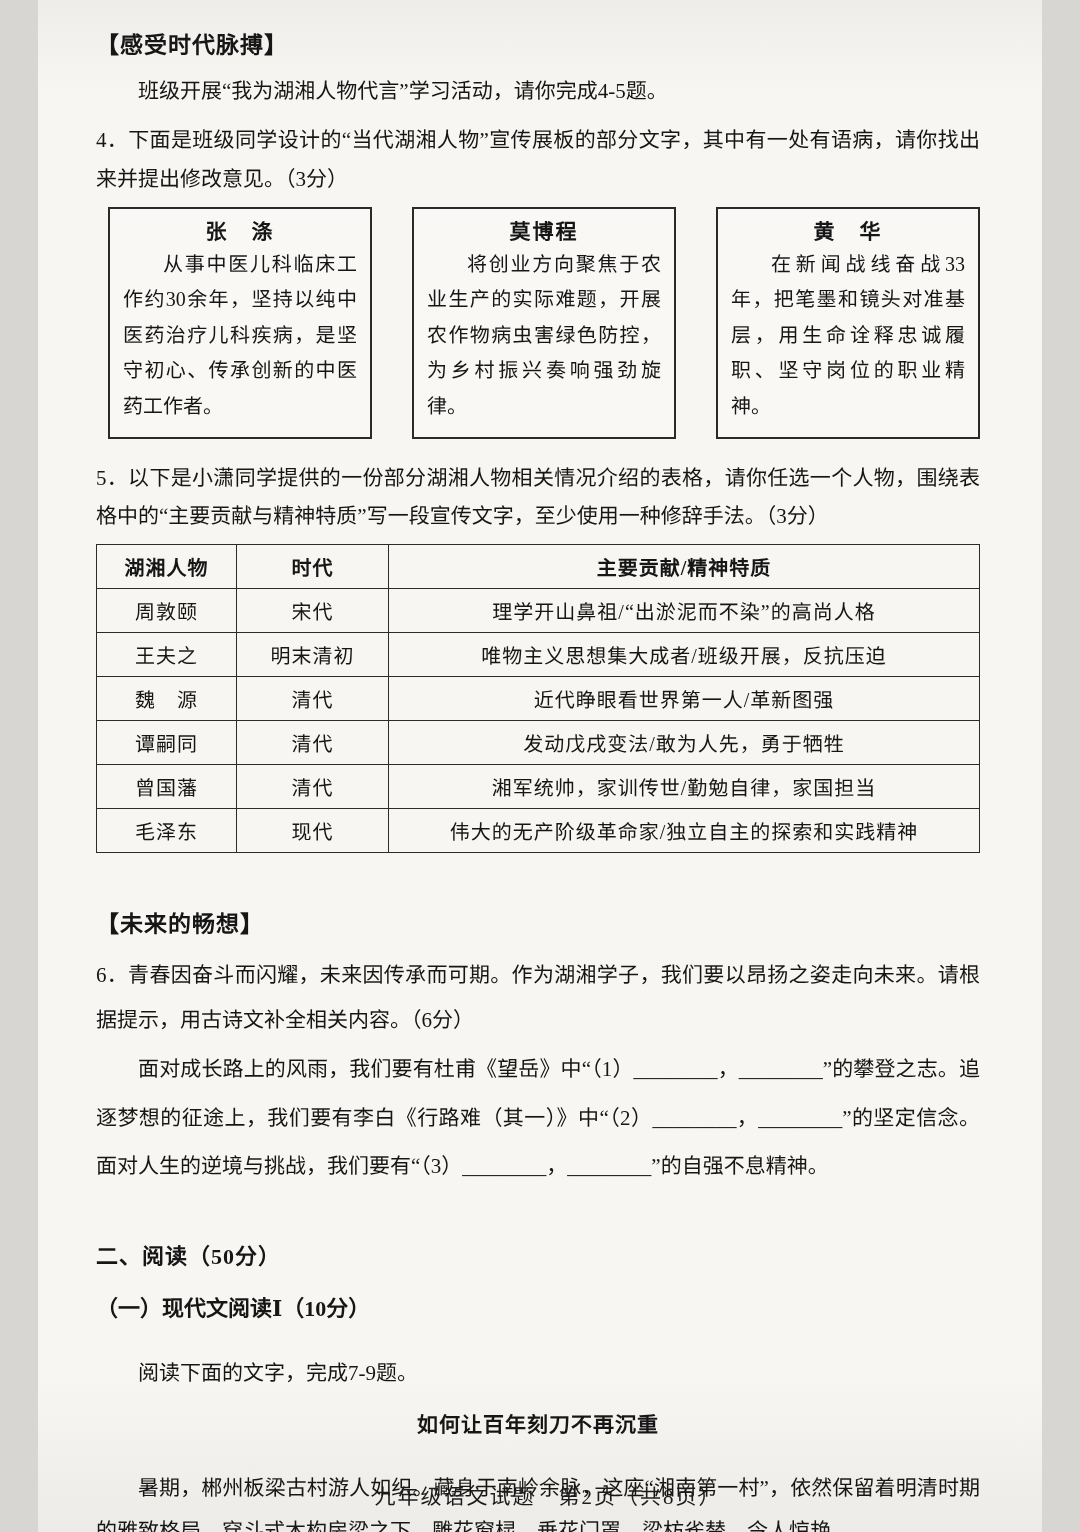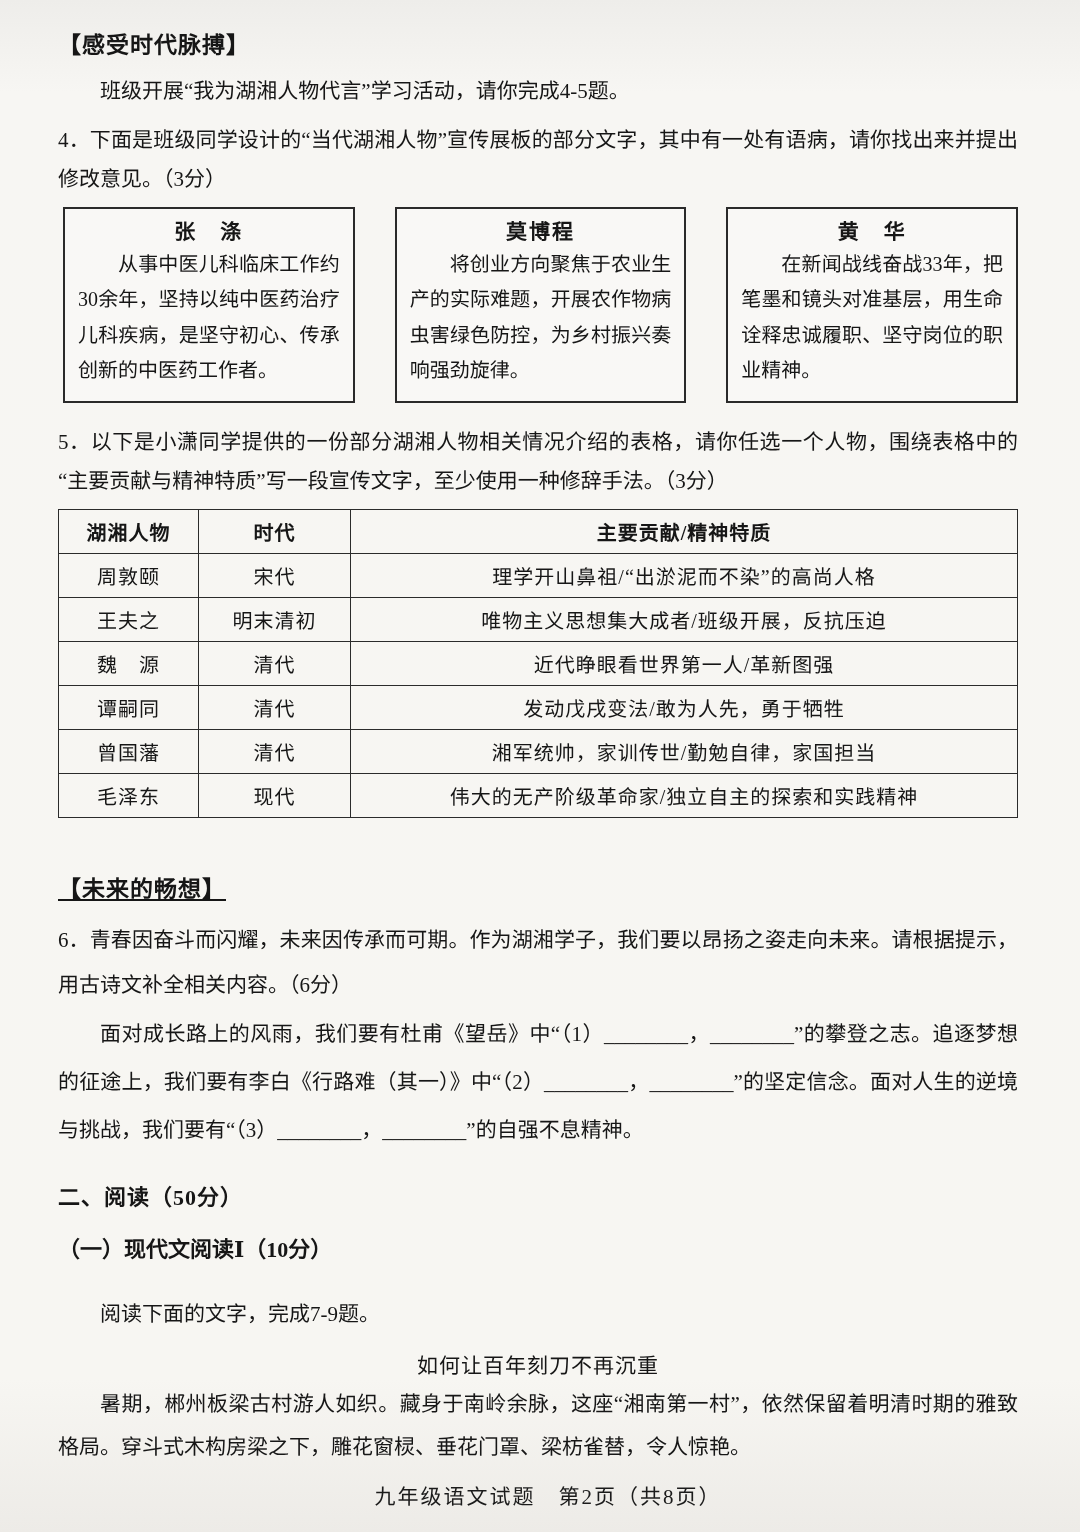--- a/index.html
+++ b/index.html
@@ -1,19 +1,19 @@
 <!DOCTYPE html>
 <html lang="zh-CN"><head>
 <meta charset="utf-8">
 <style>
   * { margin: 0; padding: 0; box-sizing: border-box; }
   html, body { background: #d8d6d2; }
   .page {
     position: relative;
-    width: 1080px;
+    width: 1004px;
     height: 1532px;
     margin: 0 auto;
     background: linear-gradient(180deg, #eeedea 0%, #f7f6f3 6%, #f7f6f2 90%, #edebe7 100%);
     color: #161616;
     font-family: "Liberation Serif", "DejaVu Serif", serif;
     font-size: 21px;
     padding: 26px 62px 0 58px;
     overflow: hidden;
   }
   .s-header {
@@ -24,21 +24,21 @@
   }
   .para { line-height: 1.85; text-align: justify; }
   .indent { text-indent: 2em; }
   .intro { margin-bottom: 10px; }
   .q-prompt { margin-bottom: 8px; }
 
   
   .boxes {
     display: flex;
     gap: 40px;
-    margin: 6px 0 20px 5px;
+    margin: 6px 0 20px 12px;
   }
   .person-card {
     flex: 1;
     border: 2px solid #2a2a2a;
     padding: 6px 13px 12px 13px;
     background: rgba(255,255,255,0.25);
   }
   .person-name {
     text-align: center;
     font-weight: bold;
@@ -63,54 +63,54 @@
   table.figures th, table.figures td {
     border: 1.5px solid #2b2b2b;
     padding: 7px 4px;
     text-align: center;
     letter-spacing: 1px;
   }
   table.figures th { font-weight: bold; }
   table.figures col.c1 { width: 140px; }
   table.figures col.c2 { width: 152px; }
 
-  .future-header { margin-top: 26px; margin-bottom: 14px; text-decoration: underline; }
+  .future-header { margin-top: 26px; margin-bottom: 14px; }
 
   .q6-prompt { line-height: 2.15; text-align: justify; }
   .q6-body {
     line-height: 2.3;
     text-align: justify;
     text-indent: 2em;
     margin-top: 2px;
     margin-bottom: 10px;
   }
 
   .part-header {
     font-weight: bold;
     font-size: 22px;
-    margin-top: 24px;
+    margin-top: 48px;
     margin-bottom: 20px;
     letter-spacing: 1px;
   }
   .sub-header {
     font-weight: bold;
     font-size: 22px;
     margin-bottom: 32px;
   }
   .read-instruction {
     text-indent: 2em;
     line-height: 1.9;
     margin-bottom: 14px;
   }
   .article-title {
     text-align: center;
-    font-weight: normal;
-    font-size: 21px;
-    letter-spacing: 1px;
-    margin-bottom: 4px;
+    font-weight: bold;
+    font-size: 21px;
+    letter-spacing: 1px;
+    margin-bottom: 29px;
   }
   .article-para {
     line-height: 2.05;
     text-align: justify;
     text-indent: 2em;
   }
 
   .footer {
     position: absolute;
     left: 8px;

